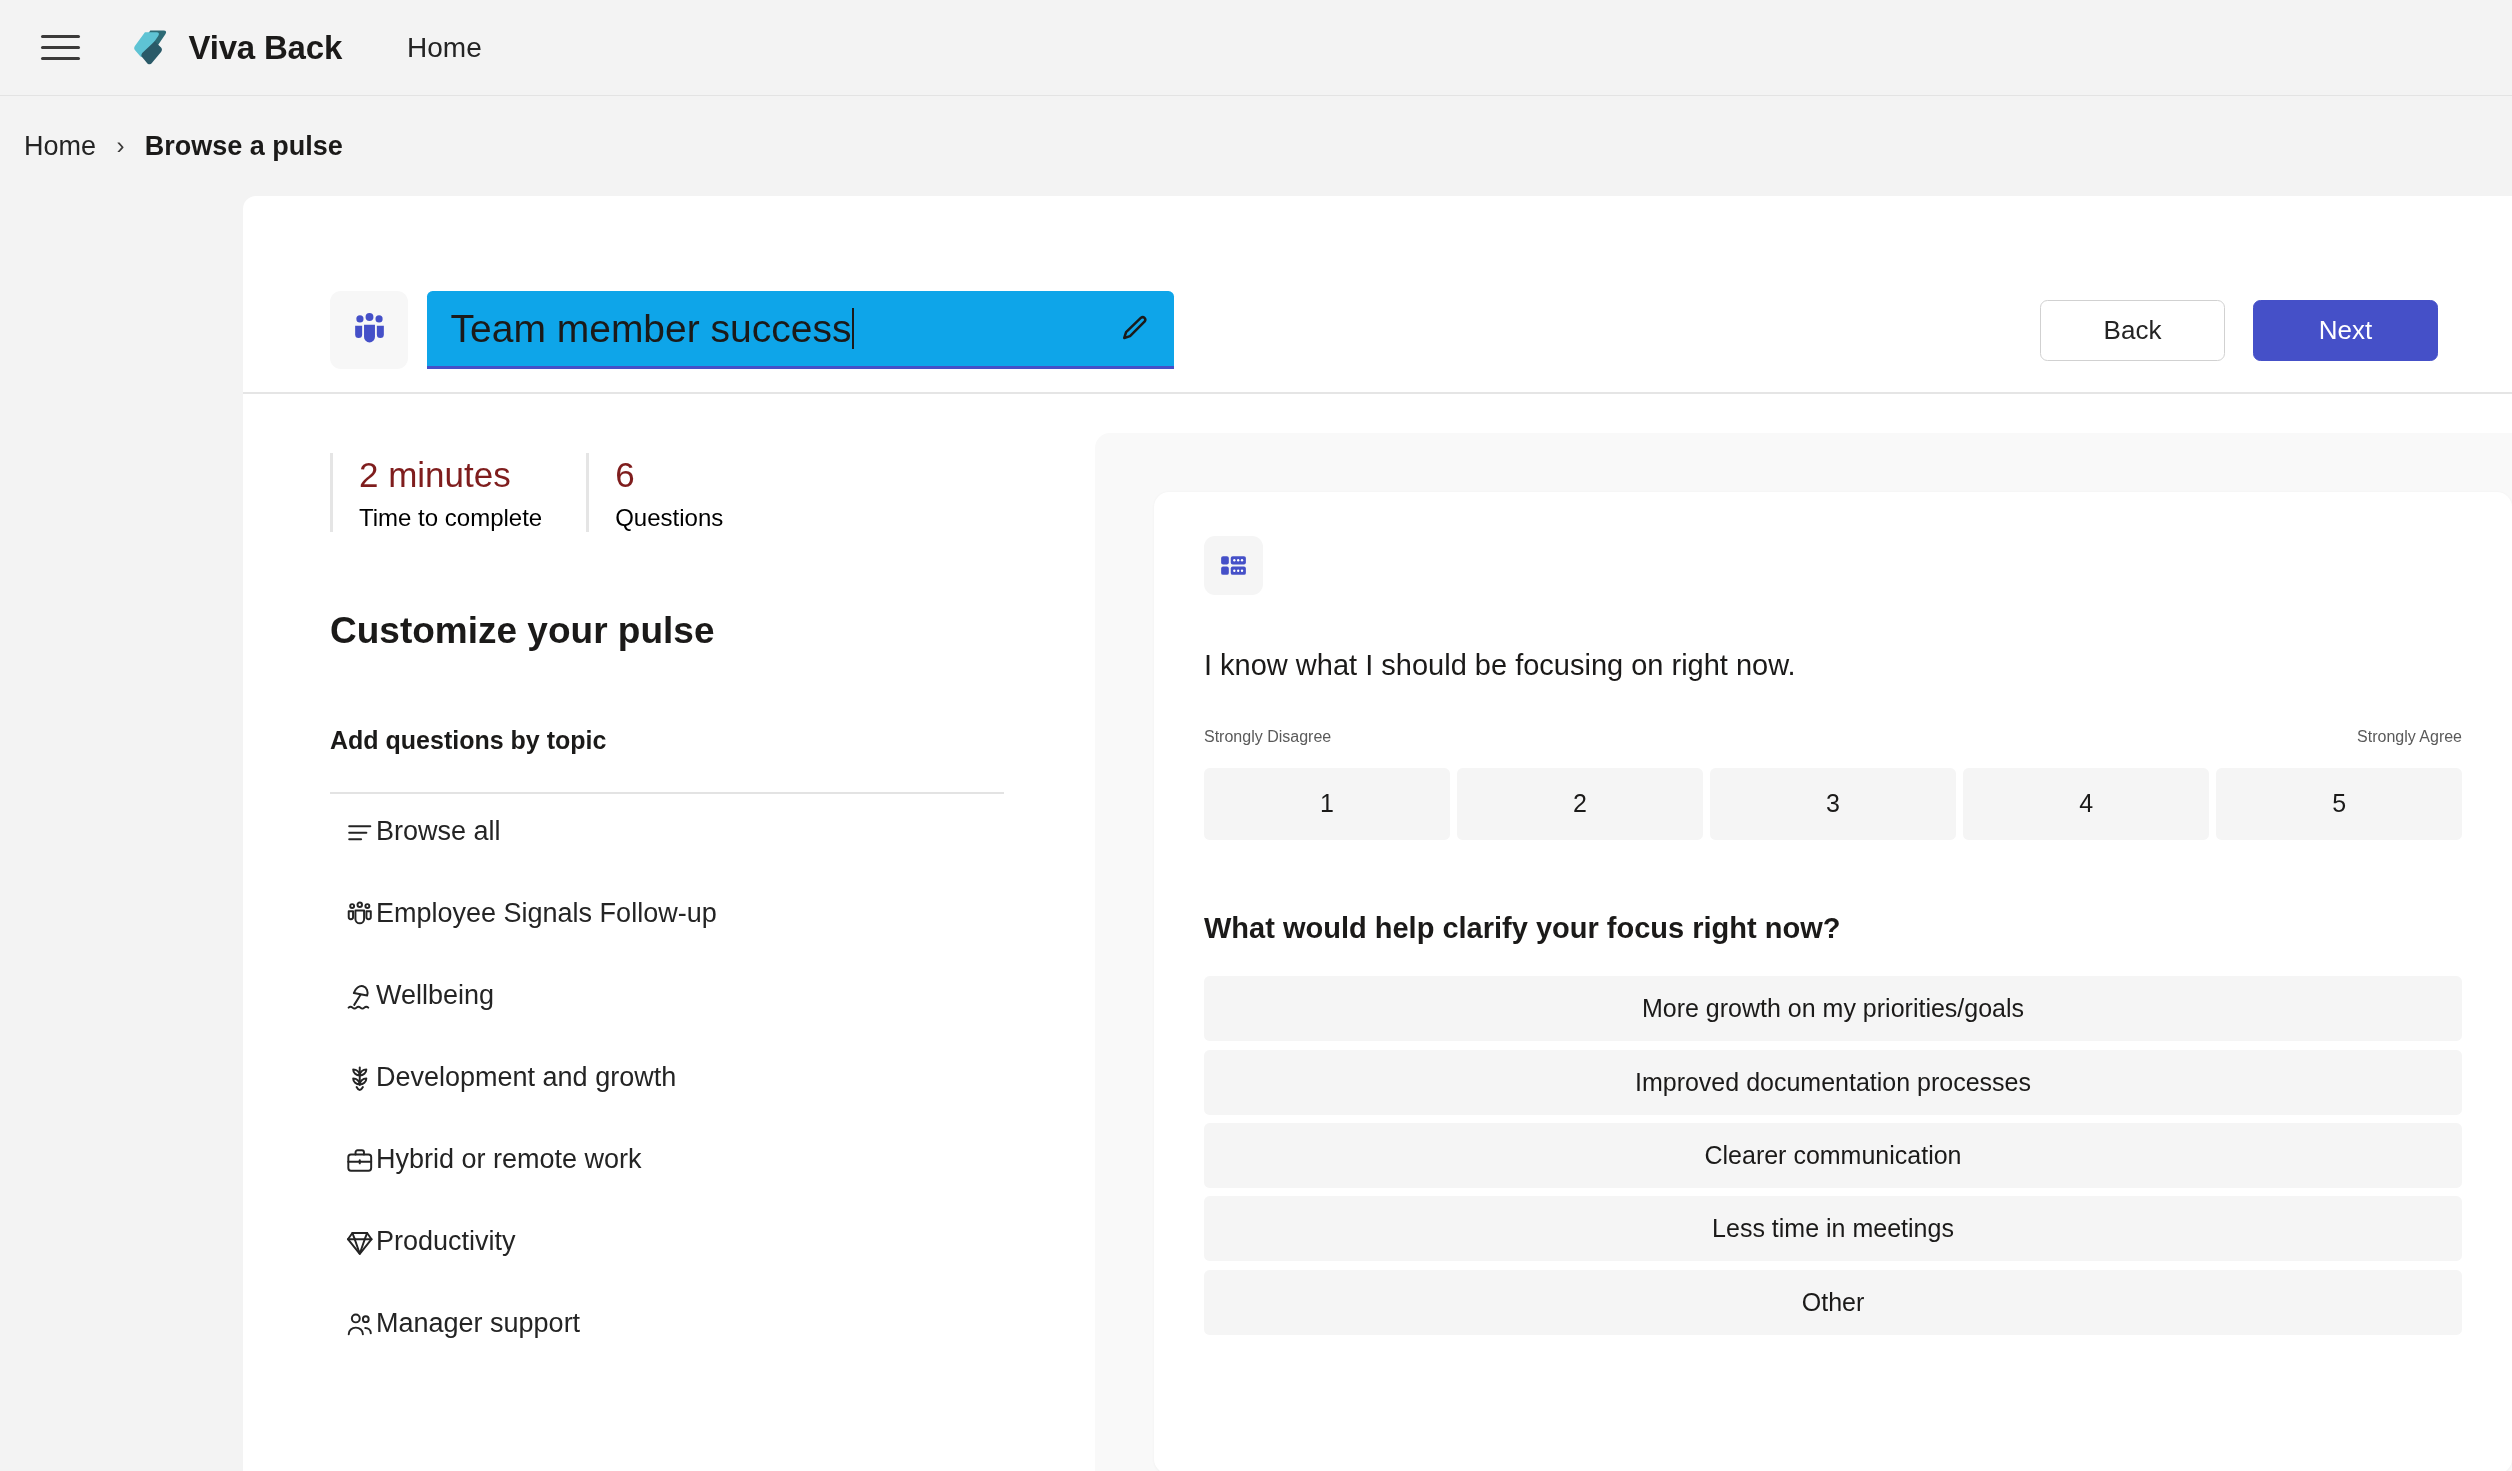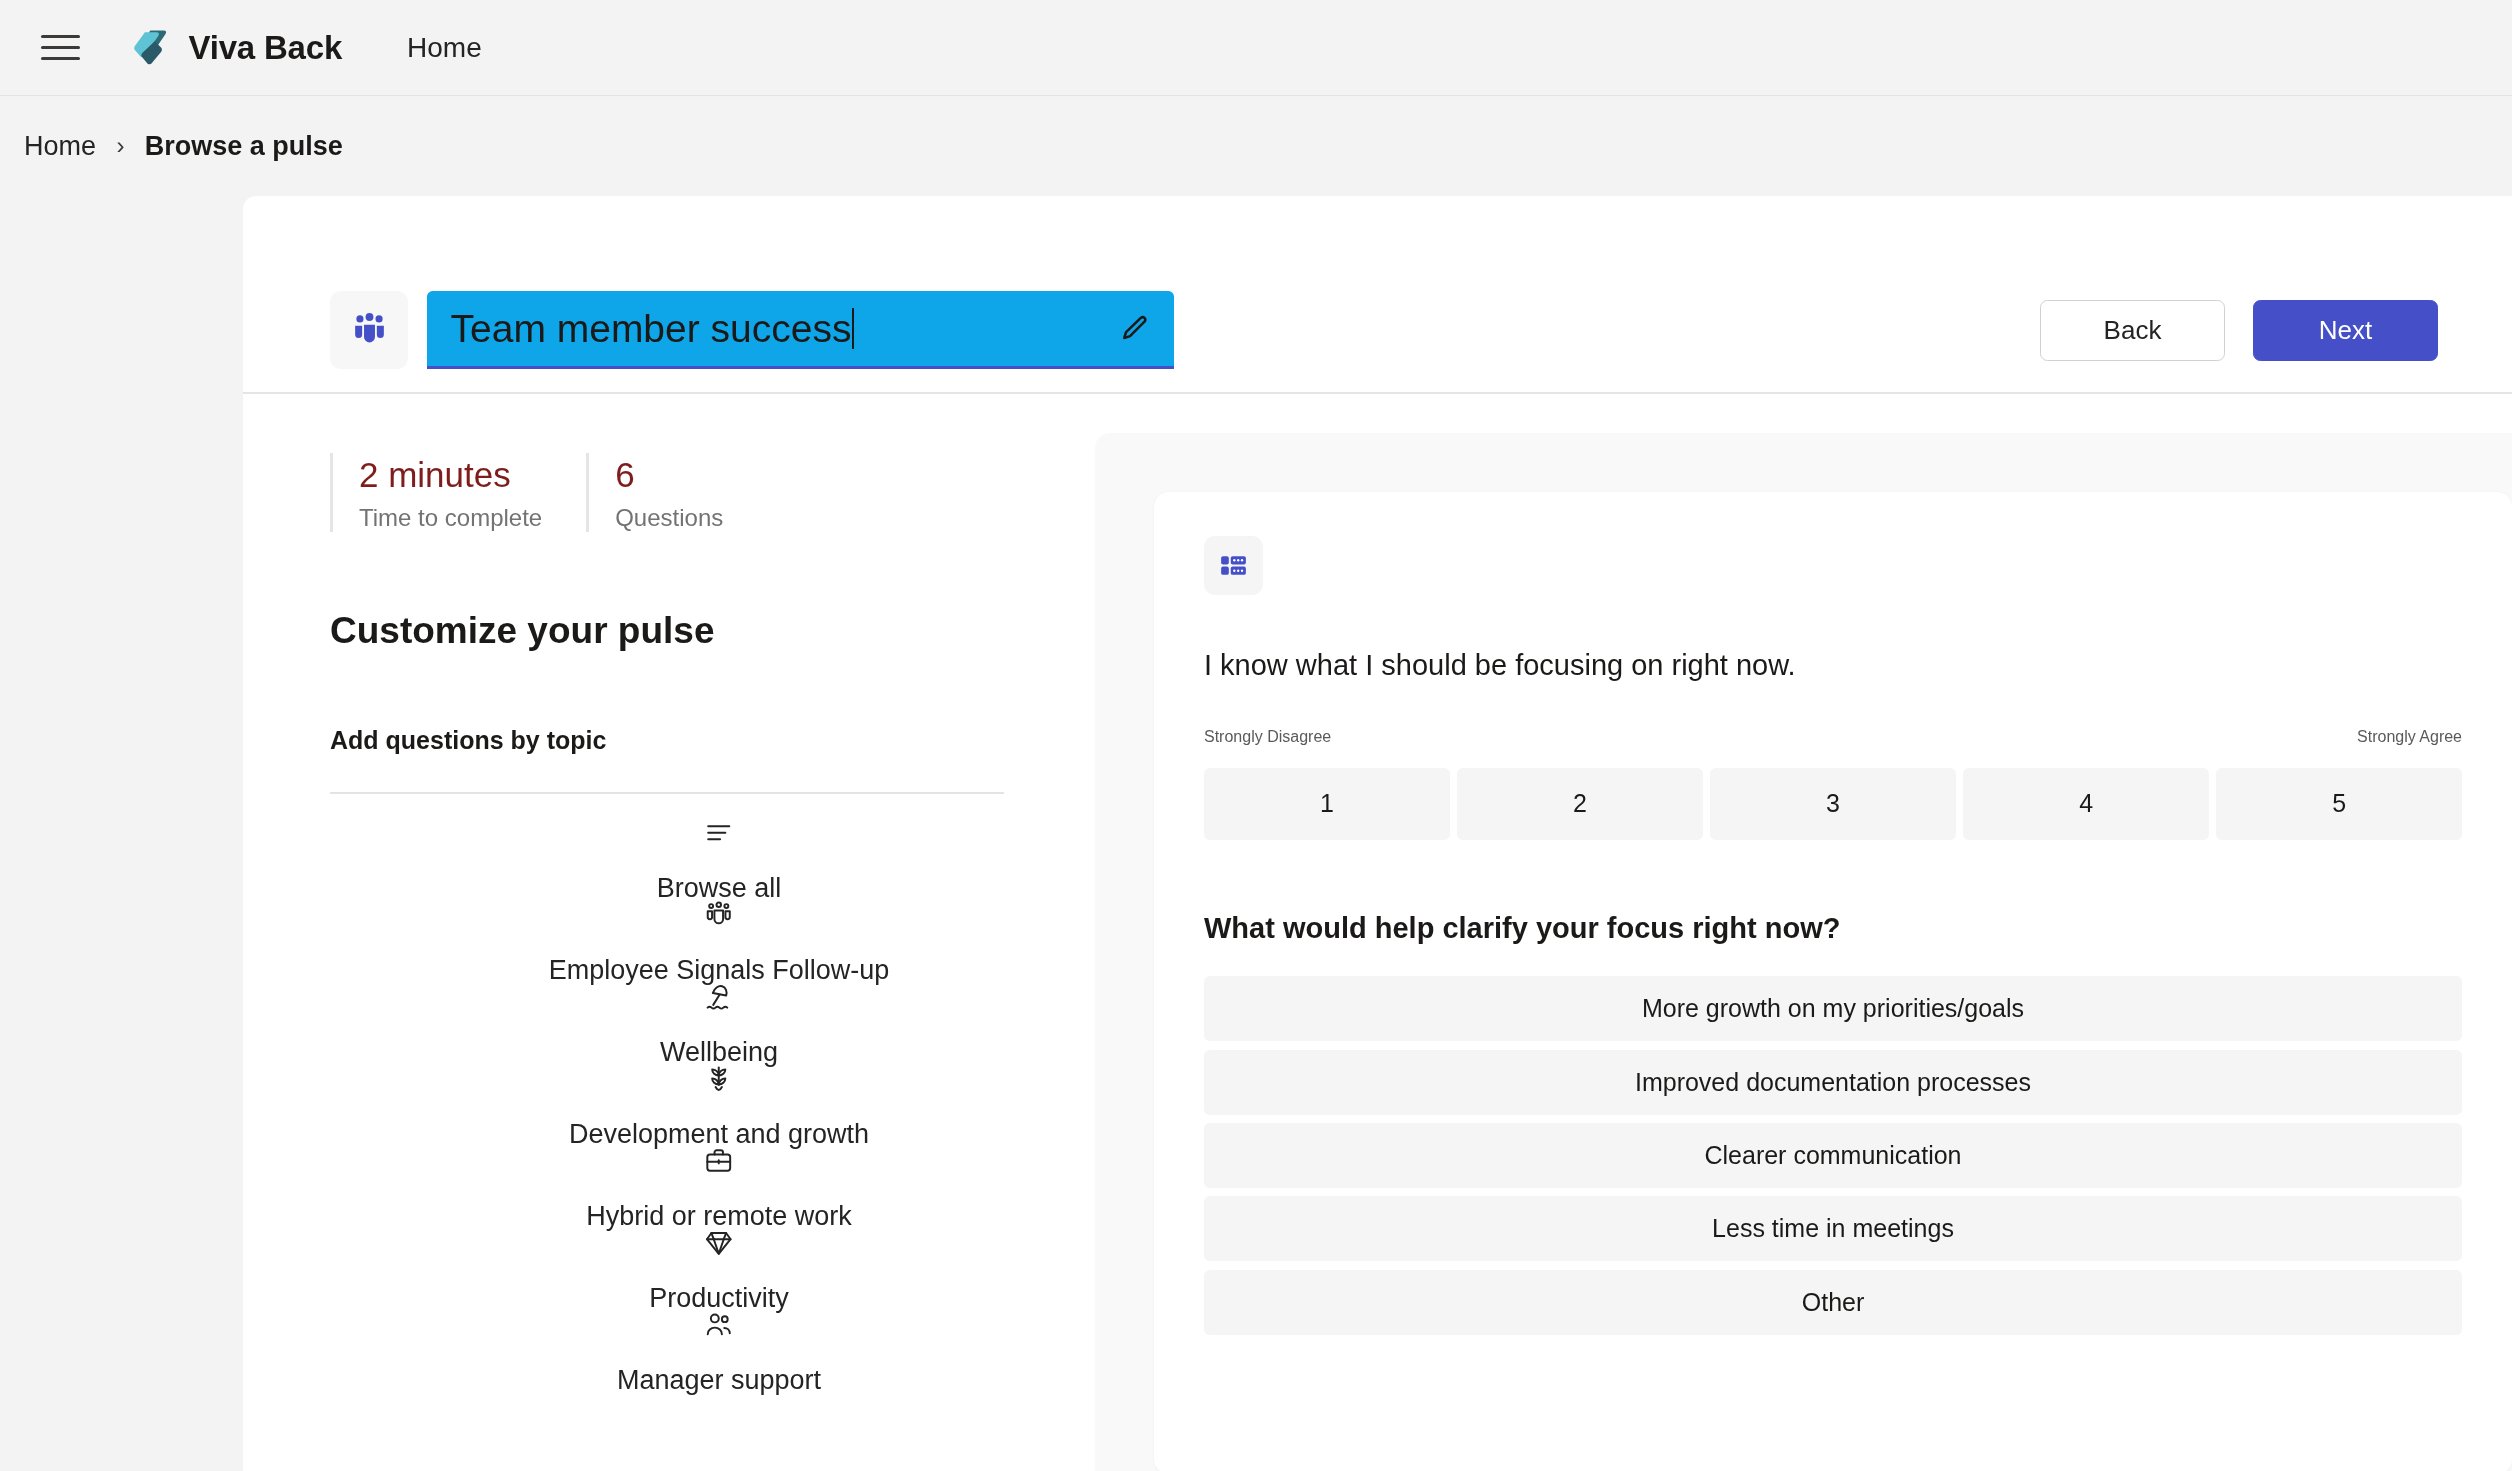--- a/index.html
+++ b/index.html
@@ -213,21 +213,21 @@
     margin-right: 44px;
   }
   .stat-value {
     font-size: 35px;
     font-weight: 400;
     color: #7f1d1d;
     line-height: 1.25;
   }
   .stat-label {
     font-size: 24px;
-    color: #737373;
+    color: #000000;
     margin-top: 7.4px;
   }
   .section-title {
     font-size: 37px;
     font-weight: 700;
     color: #1b1a19;
     margin-top: 78px;
   }
   .subsection {
     font-size: 25px;
@@ -239,26 +239,24 @@
     height: 1.9px;
     background: #e3e3e3;
     width: 674px;
     margin-top: 37px;
   }
   .topic-list {
     margin-top: 22px;
   }
   .topic-item {
     display: flex;
-    align-items: center;
-    gap: 24px;
+    align-items: flex-start;
     height: 82px;
     padding-left: 13px;
     cursor: pointer;
-    flex-direction: column;
   }
   .topic-icon {
     width: 33px;
     height: 33px;
     flex: none;
     display: flex;
     align-items: center;
     justify-content: center;
   }
   .topic-label {

